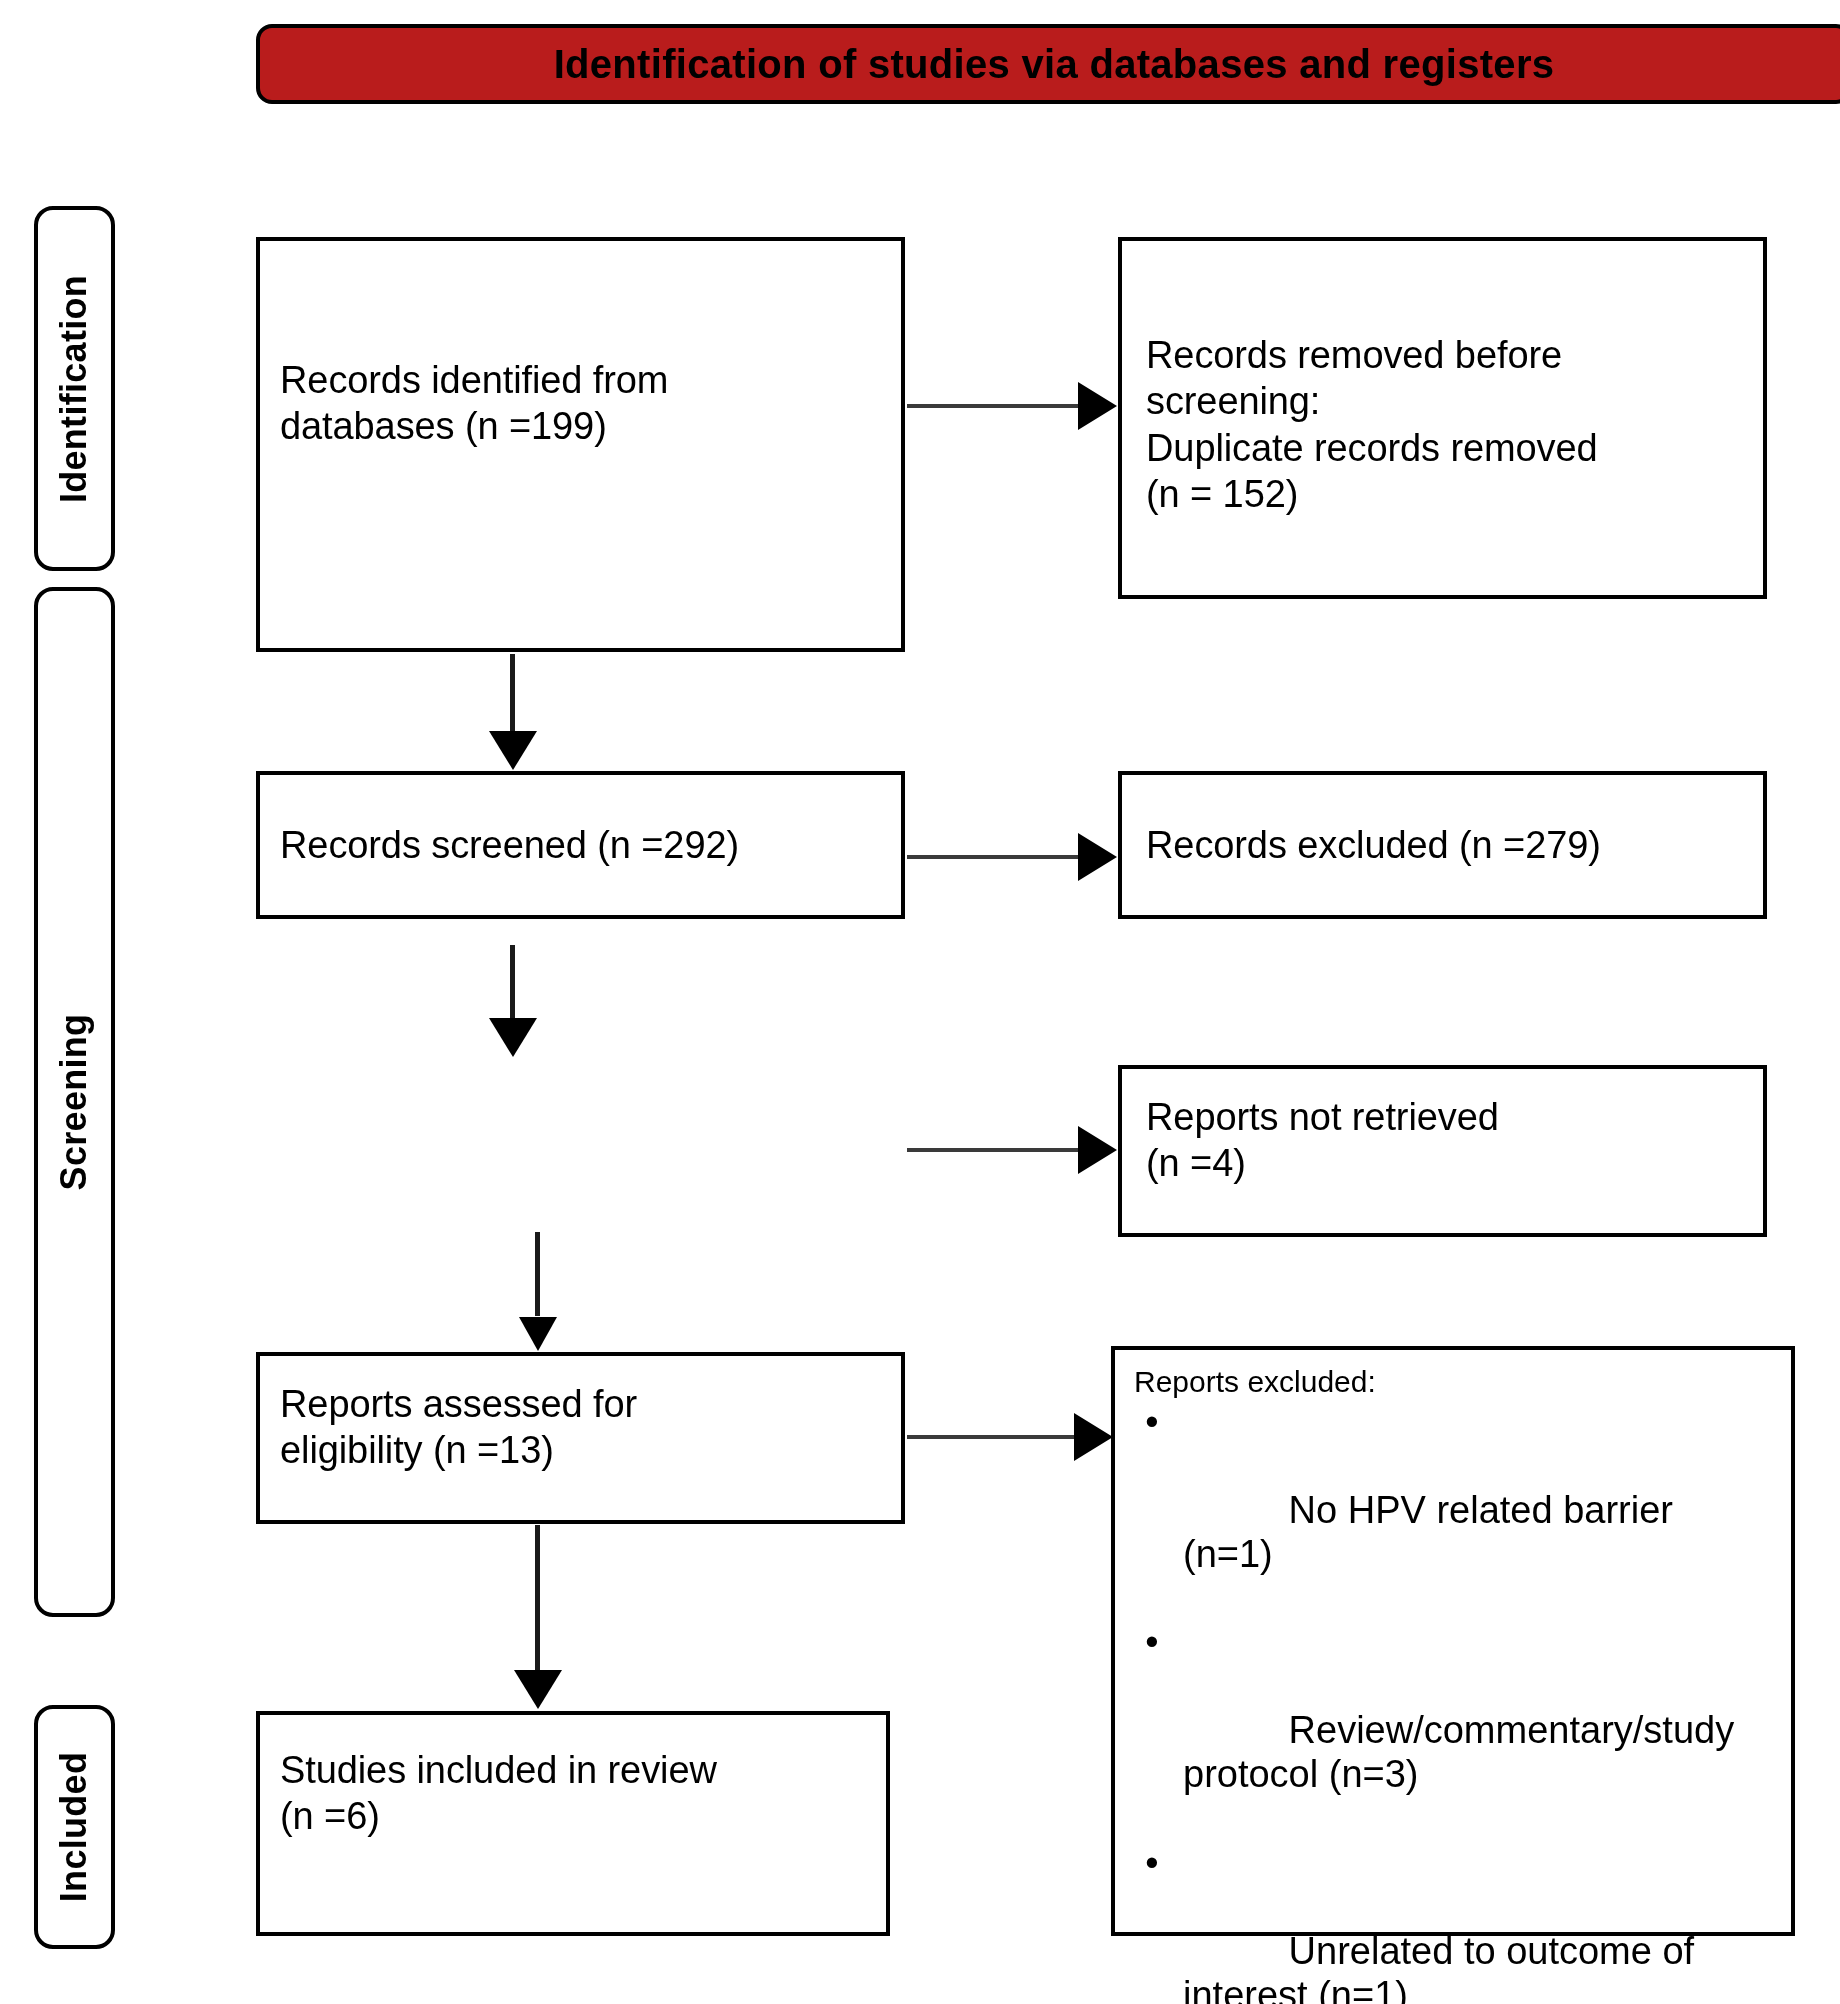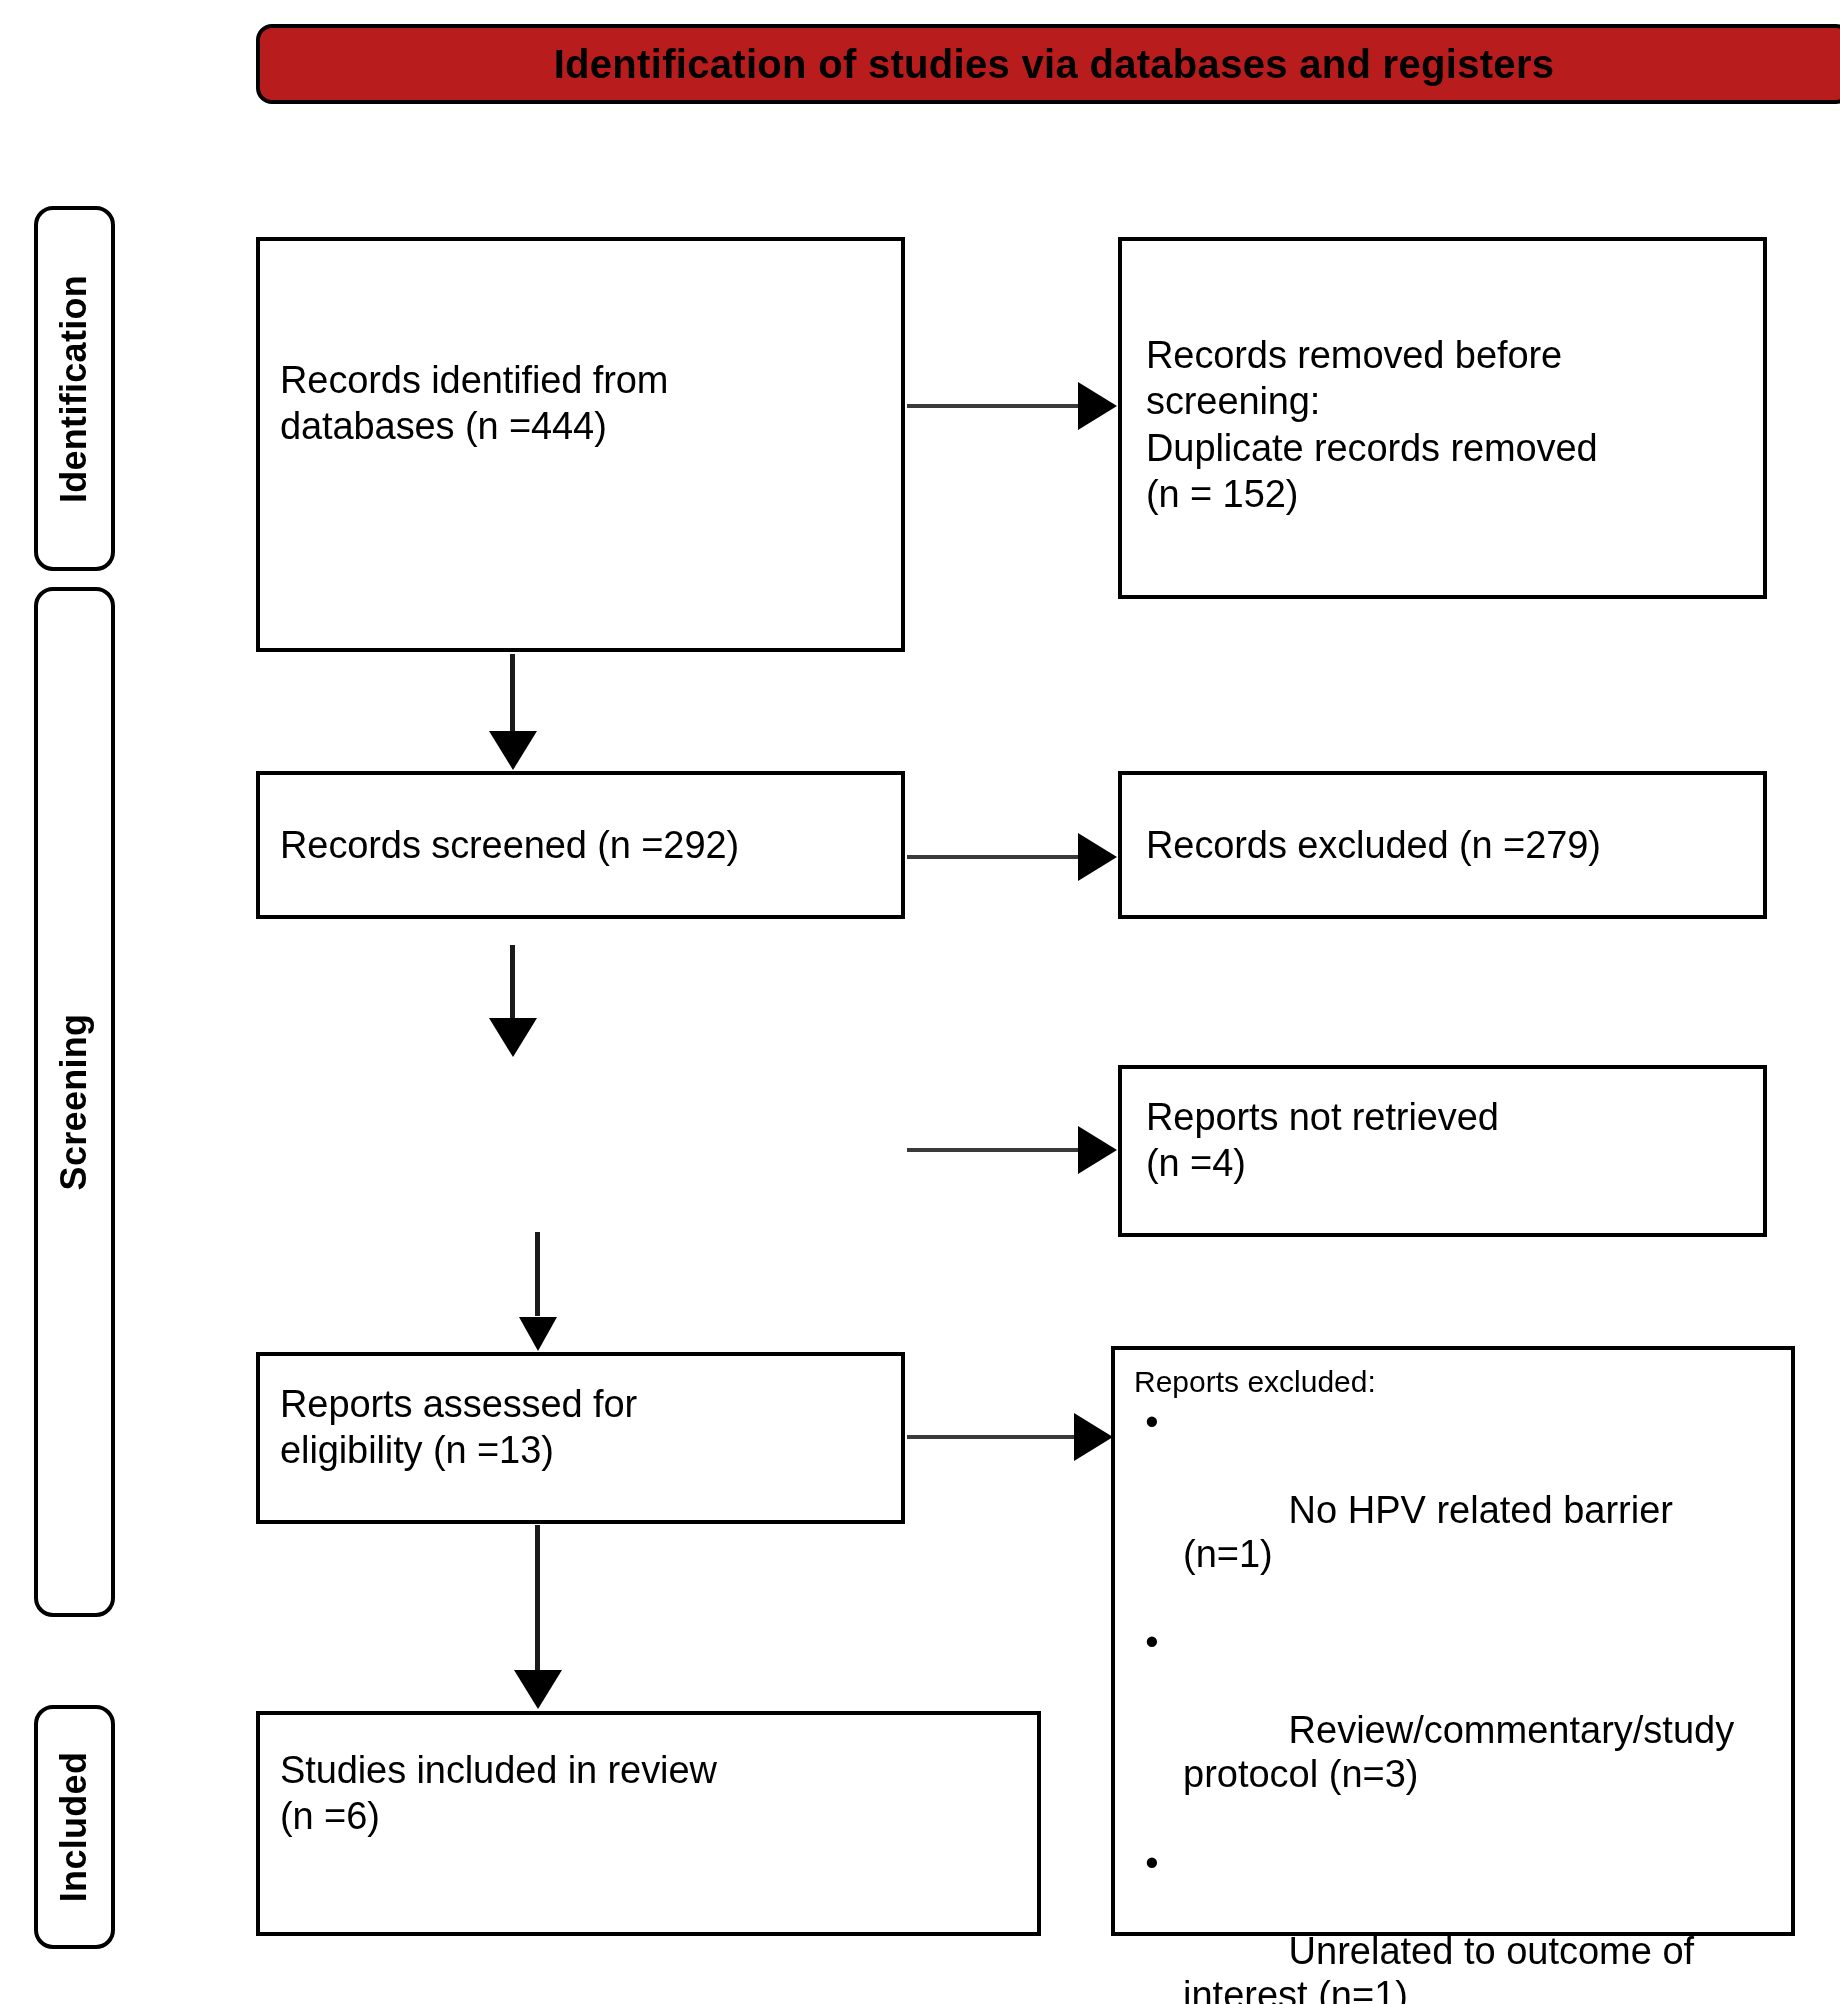--- a/index.html
+++ b/index.html
@@ -88,21 +88,21 @@
 
   #box-screened        { left: 256px; top: 771px; width: 649px; height: 148px; }
   #box-screened .box-text { left: 20px; top: 47px; }
 
   #box-sought          { left: 256px; top: 1058px; width: 649px; height: 172px; }
   #box-sought .box-text { left: 20px; top: 25px; }
 
   #box-assessed        { left: 256px; top: 1352px; width: 649px; height: 172px; }
   #box-assessed .box-text { left: 20px; top: 25px; }
 
-  #box-included        { left: 256px; top: 1711px; width: 785px; height: 225px; }
+  #box-included        { left: 256px; top: 1711px; width: 634px; height: 225px; }
   #box-included .box-text { left: 20px; top: 32px; }
 
   
   #box-removed         { left: 1118px; top: 237px;  width: 649px; height: 362px; }
   #box-removed .box-text { left: 24px; top: 91px; }
 
   #box-excluded-recs   { left: 1118px; top: 771px; width: 649px; height: 148px; }
   #box-excluded-recs .box-text { left: 24px; top: 47px; }
 
   #box-not-retrieved   { left: 1118px; top: 1065px; width: 649px; height: 172px; }
@@ -218,21 +218,21 @@
   </div>
   <div class="phase-box" id="phase-screening">
     <span class="phase-text">Screening</span>
   </div>
   <div class="phase-box" id="phase-included">
     <span class="phase-text">Included</span>
   </div>
 
   <div class="flow-box" id="box-identified">
     <span class="box-text">Records identified from
-databases (n =444)</span>
+databases (n =199)</span>
   </div>
 
   <div class="flow-box" id="box-screened">
     <span class="box-text">Records screened (n =292)</span>
   </div>
 
 
   <div class="flow-box" id="box-assessed">
     <span class="box-text">Reports assessed for
 eligibility (n =13)</span>

